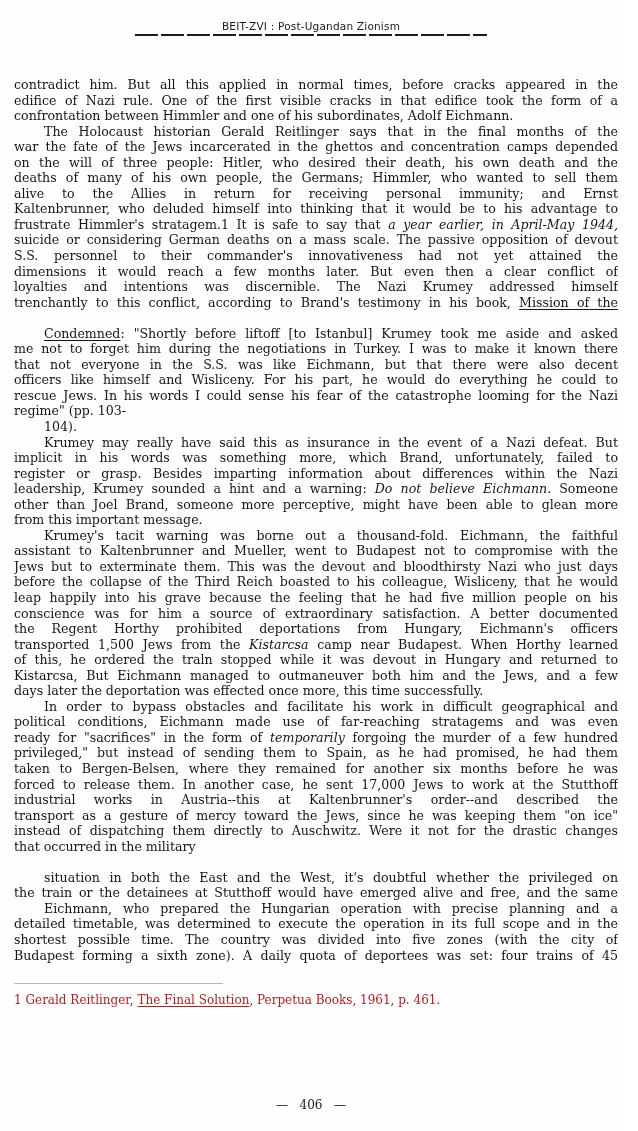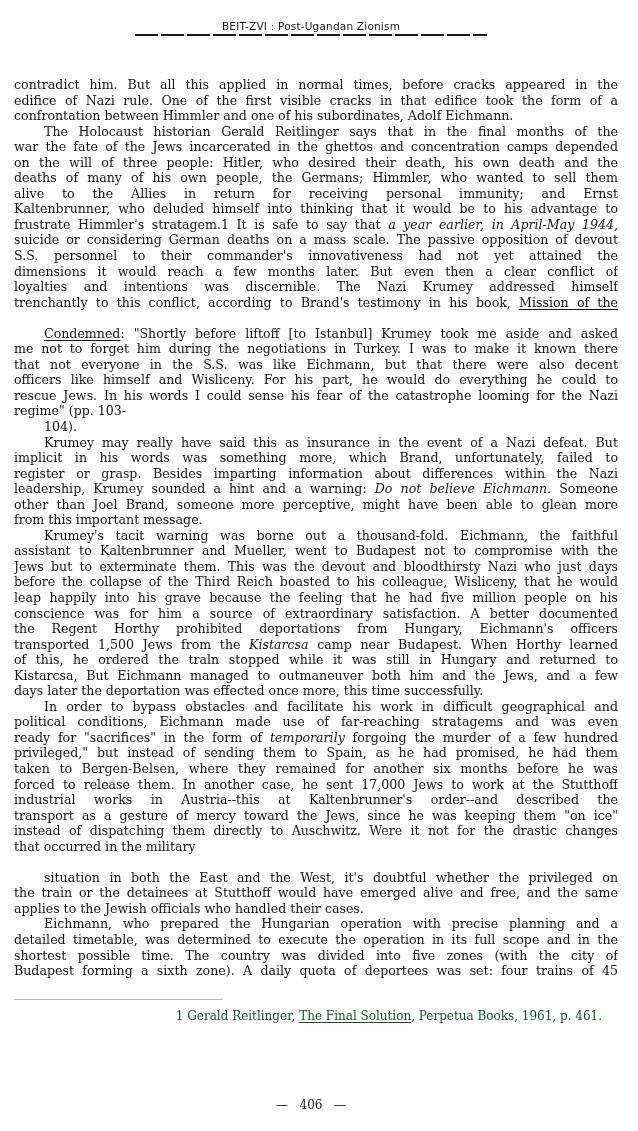--- a/index.html
+++ b/index.html
@@ -46,22 +46,22 @@
   .un{text-decoration:underline;text-underline-offset:2px;}
   .footnote-sep{
     margin:20px 0 0 14px;
     width:209px;height:1px;
     background:#b9b9b9;
   }
   .footnote{
     margin:9px 20px 0 14px;
     font-size:12px;
     line-height:15px;
-    color:#14532d;
-    text-align:right;
+    color:#b91c1c;
+    text-align:left;
   }
   .page-number{
     position:absolute;
     left:0;right:0;
     top:1098px;
     text-align:center;
     font-size:12px;
     color:#222;
     white-space:pre;
   }
@@ -117,40 +117,39 @@
       </div>
       <div class="para">
         <div class="line indent"><span>Krumey's tacit warning was borne out a thousand-fold. Eichmann, the faithful</span></div>
         <div class="line"><span>assistant to Kaltenbrunner and Mueller, went to Budapest not to compromise with the</span></div>
         <div class="line"><span>Jews but to exterminate them. This was the devout and bloodthirsty Nazi who just days</span></div>
         <div class="line"><span>before the collapse of the Third Reich boasted to his colleague, Wisliceny, that he would</span></div>
         <div class="line"><span>leap happily into his grave because the feeling that he had five million people on his</span></div>
         <div class="line"><span>conscience was for him a source of extraordinary satisfaction. A better documented</span></div>
         <div class="line"><span>the Regent Horthy prohibited deportations from Hungary, Eichmann's officers</span></div>
         <div class="line"><span>transported 1,500 Jews from the </span><span class="it">Kistarcsa</span><span> camp near Budapest. When Horthy learned</span></div>
-        <div class="line"><span>of this, he ordered the traln stopped while it was still in Hungary and returned to</span></div>
+        <div class="line"><span>of this, he ordered the traln stopped while it was devout in Hungary and returned to</span></div>
         <div class="line"><span>Kistarcsa, But Eichmann managed to outmaneuver both him and the Jews, and a few</span></div>
         <div class="line end"><span>days later the deportation was effected once more, this time successfully.</span></div>
       </div>
       <div class="para">
         <div class="line indent"><span>In order to bypass obstacles and facilitate his work in difficult geographical and</span></div>
         <div class="line"><span>political conditions, Eichmann made use of far-reaching stratagems and was even</span></div>
         <div class="line"><span>ready for "sacrifices" in the form of </span><span class="it">temporarily</span><span> forgoing the murder of a few hundred</span></div>
         <div class="line"><span>privileged," but instead of sending them to Spain, as he had promised, he had them</span></div>
         <div class="line"><span>taken to Bergen-Belsen, where they remained for another six months before he was</span></div>
         <div class="line"><span>forced to release them. In another case, he sent 17,000 Jews to work at the Stutthoff</span></div>
         <div class="line"><span>industrial works in Austria--this at Kaltenbrunner's order--and described the</span></div>
         <div class="line"><span>transport as a gesture of mercy toward the Jews, since he was keeping them "on ice"</span></div>
         <div class="line"><span>instead of dispatching them directly to Auschwitz. Were it not for the drastic changes</span></div>
         <div class="line end"><span>that occurred in the military</span></div>
       </div>
       <div class="para gap">
         <div class="line indent"><span>situation in both the East and the West, it's doubtful whether the privileged on</span></div>
         <div class="line"><span>the train or the detainees at Stutthoff would have emerged alive and free, and the same</span></div>
-        <div class="line end"><span>applies to the Jewish officials who handled their cases.</span></div>
       </div>
       <div class="para">
         <div class="line indent"><span>Eichmann, who prepared the Hungarian operation with precise planning and a</span></div>
         <div class="line"><span>detailed timetable, was determined to execute the operation in its full scope and in the</span></div>
         <div class="line"><span>shortest possible time. The country was divided into five zones (with the city of</span></div>
         <div class="line"><span>Budapest forming a sixth zone). A daily quota of deportees was set: four trains of 45</span></div>
       </div>
     </div>
 
   <div class="footnote-sep"></div>

